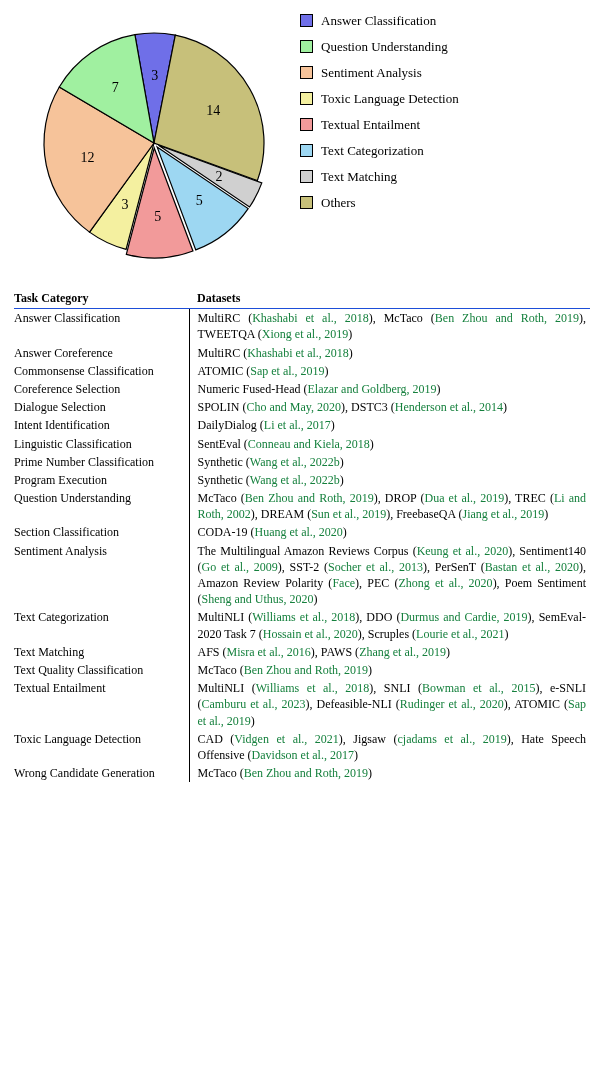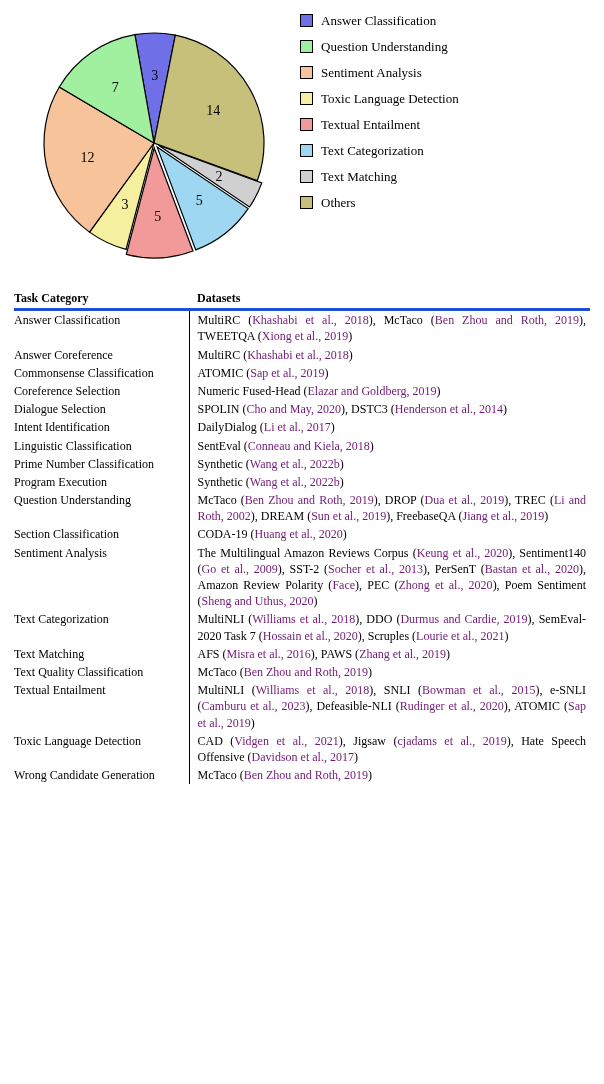--- a/index.html
+++ b/index.html
@@ -47,41 +47,41 @@
   table.tasks {
     width: 100%;
     border-collapse: collapse;
     font-size: 12px;
     line-height: 1.35;
   }
   table.tasks th {
     text-align: left;
     font-weight: bold;
     padding: 2px 6px 2px 0;
-    border-bottom: 3px solid #1d4ed8;
+    border-bottom: 1px solid #1d4ed8;
     vertical-align: bottom;
   }
   table.tasks th:first-child { width: 175px; }
   table.tasks td {
     vertical-align: top;
     padding: 1px 4px 1px 0;
     text-align: justify;
   }
   table.tasks td.col-a {
     border-right: 1px solid #000;
     padding-right: 8px;
     white-space: nowrap;
   }
   table.tasks td.col-b {
     padding-left: 8px;
     text-align: justify;
     text-justify: inter-word;
   }
   table.tasks th.col-b-h { padding-left: 8px; margin-top: 30px; }
-  .cite { color: #701a75; }
+  .cite { color: #15803d; }
   .head-row td { padding-top: 3px; }
   .pie-lbl {
     font-family: "Times New Roman", serif;
     font-size: 14px;
     fill: #000;
     text-anchor: middle;
   }
 </style>
 </head>
 <body>

